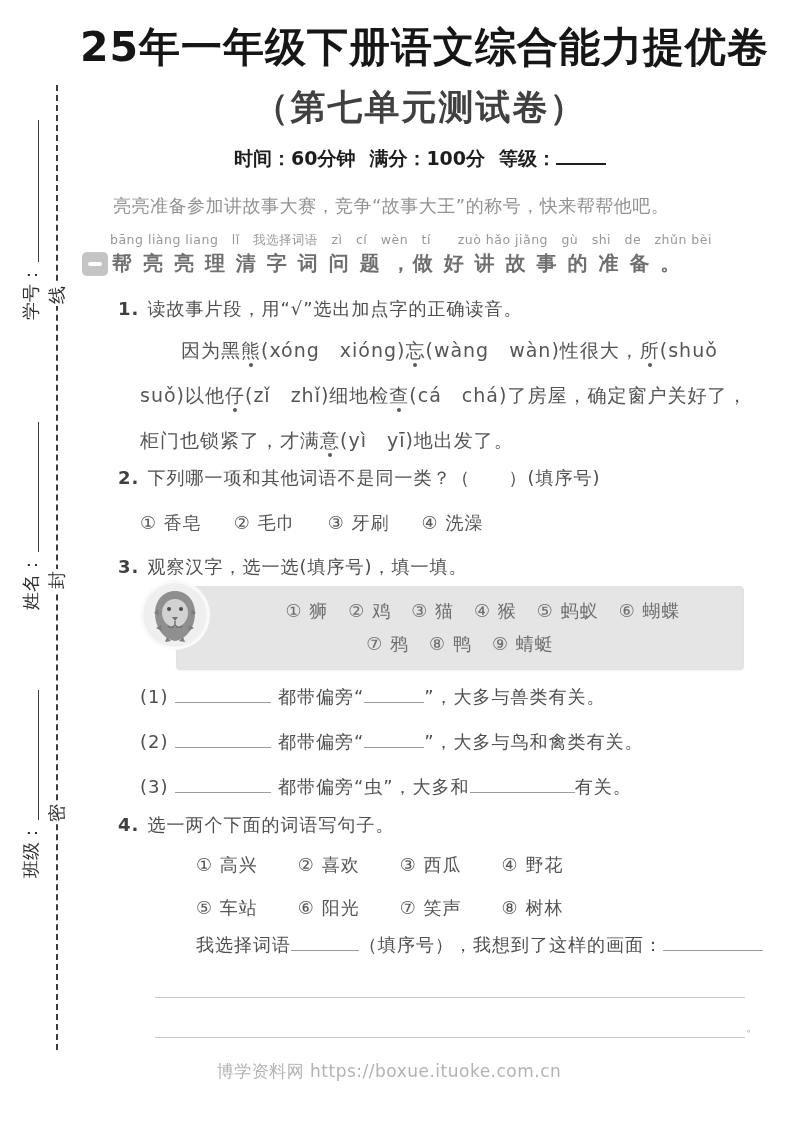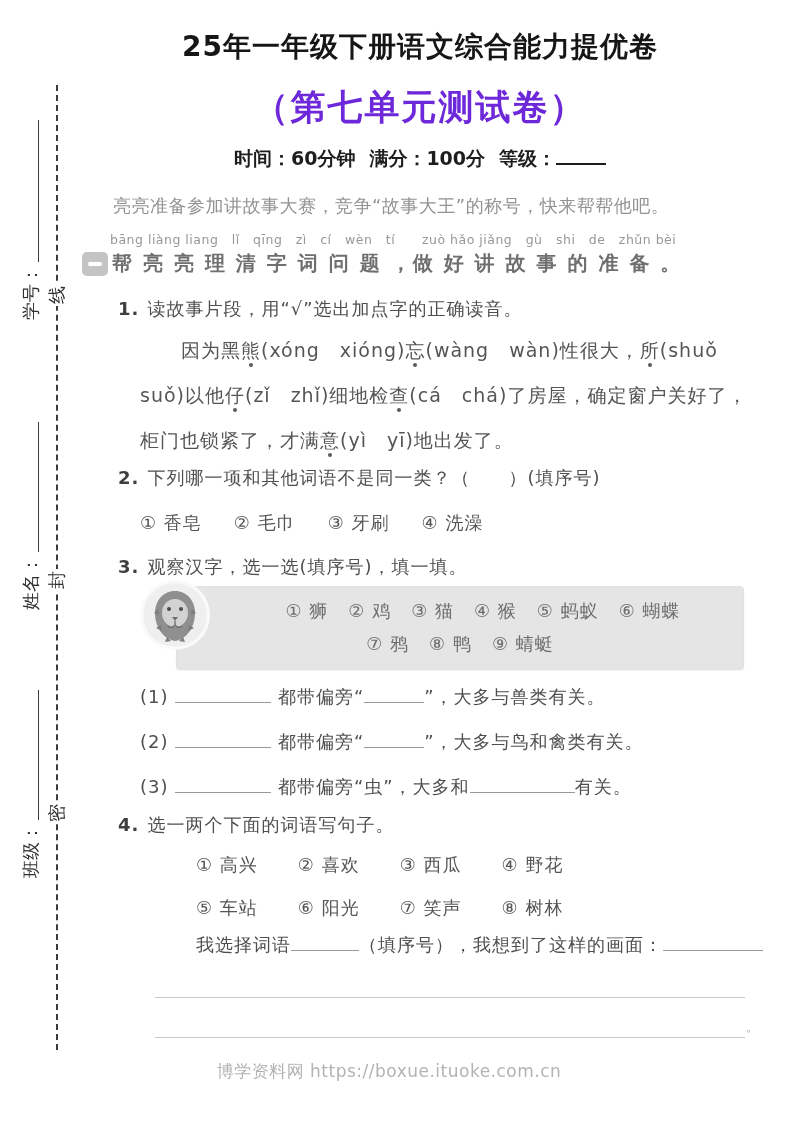--- a/index.html
+++ b/index.html
@@ -4,24 +4,24 @@
 <style>
   html,body{margin:0;padding:0;background:#e8e8e8;}
   .page{
     position:relative; width:793px; height:1122px; margin:0 auto;
     background:#ffffff; overflow:hidden;
     font-family:"DejaVu Sans", sans-serif; color:#4a4a4a;
   }
   .abs{position:absolute;}
 
   
-  .title{left:80px; top:28px; width:680px; text-align:center;
-    font-size:28px; font-weight:bold; color:#161616; letter-spacing:1px; white-space:nowrap;}
+  .title{left:80px; top:20px; width:680px; text-align:center;
+    font-size:41px; font-weight:bold; color:#161616; letter-spacing:1px; white-space:nowrap;}
   .subtitle{left:80px; top:84px; width:680px; text-align:center;
-    font-size:35px; font-weight:bold; color:#6d28d9; letter-spacing:2px;}
+    font-size:35px; font-weight:bold; color:#404040; letter-spacing:2px;}
   .meta{left:80px; top:146px; width:680px; display:flex; justify-content:center; gap:14px;
     font-size:19px; font-weight:bold; color:#1d1d1d;}
   .meta-blank{display:inline-block; width:50px; border-bottom:2px solid #1d1d1d; height:16px;}
 
   
   .intro{left:113px; top:194px; font-size:18px; color:#929292; letter-spacing:0.5px;}
   .pinyin{left:110px; top:232px; font-size:12.5px; color:#979797; white-space:pre; letter-spacing:0.5px;}
   .sec-badge{left:82px; top:252px; width:26px; height:24px; background:#c4c4c4; border-radius:5px;}
   .sec-badge .bar{position:absolute; left:6px; top:10px; width:14px; height:3.5px; background:#ffffff; border-radius:2px;}
   .sec-head{left:112px; top:250px; font-size:20px; font-weight:bold; color:#6f6f6f; letter-spacing:2px;}
@@ -86,21 +86,21 @@
 
   <div class="abs title">25年一年级下册语文综合能力提优卷</div>
   <div class="abs subtitle">（第七单元测试卷）</div>
   <div class="abs meta">
     <span>时间：60分钟</span>
     <span>满分：100分</span>
     <span><span>等级：</span><span class="meta-blank"></span></span>
   </div>
 
   <div class="abs intro">亮亮准备参加讲故事大赛，竞争“故事大王”的称号，快来帮帮他吧。</div>
-  <div class="abs pinyin">bāng liàng liang   lǐ   qīng   zì   cí   wèn   tí      zuò hǎo jiǎng   gù   shi   de   zhǔn bèi</div>
+  <div class="abs pinyin">bāng liàng liang   lǐ   我选择词语   zì   cí   wèn   tí      zuò hǎo jiǎng   gù   shi   de   zhǔn bèi</div>
   <div class="abs sec-badge">
       <span class="bar"></span>
     </div>
   <div class="abs sec-head">帮 亮 亮 理 清 字 词 问 题 ，做 好 讲 故 事 的 准 备 。</div>
 
   <div class="abs qline" style="left:118px; top:297px;">
     <span class="qnum">1.</span><span>读故事片段，用“√”选出加点字的正确读音。</span>
   </div>
   <div class="abs story" style="left:181px; top:338px;">
     <span>因为黑</span><span class="dot">熊</span><span>(xóng　xióng)</span><span class="dot">忘</span><span>(wàng　wàn)性很大，</span><span class="dot">所</span><span>(shuǒ</span>

